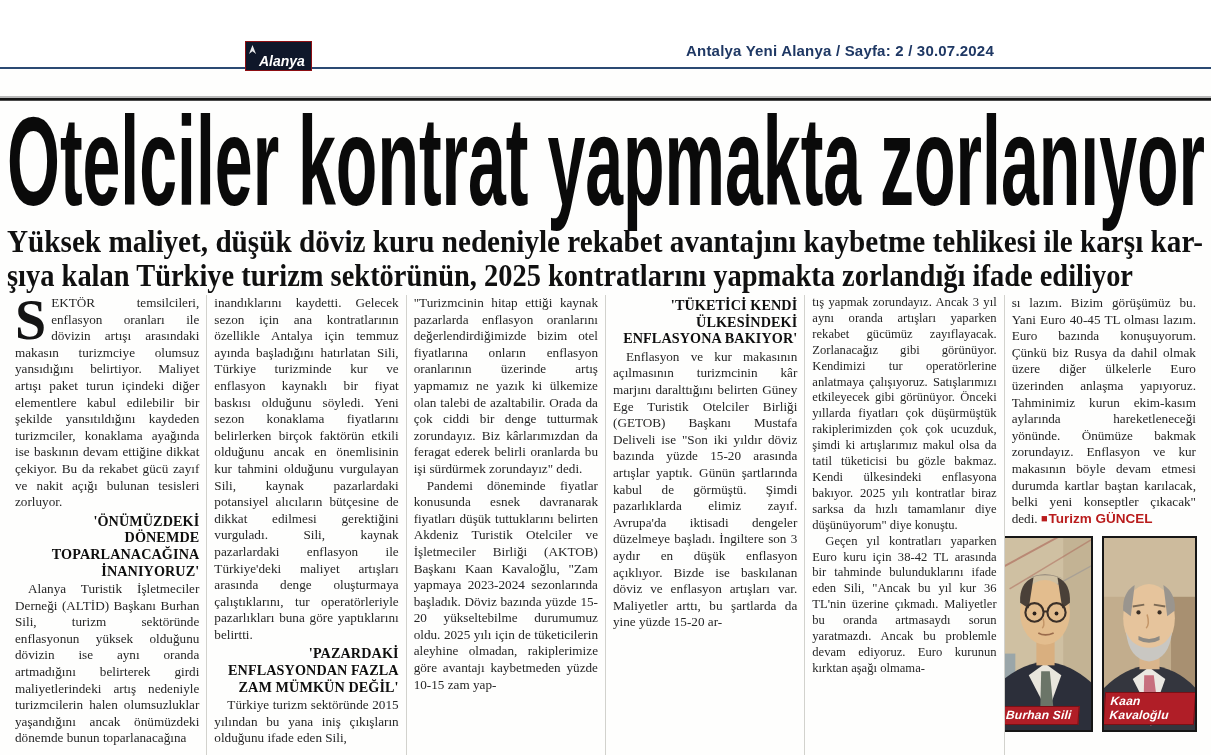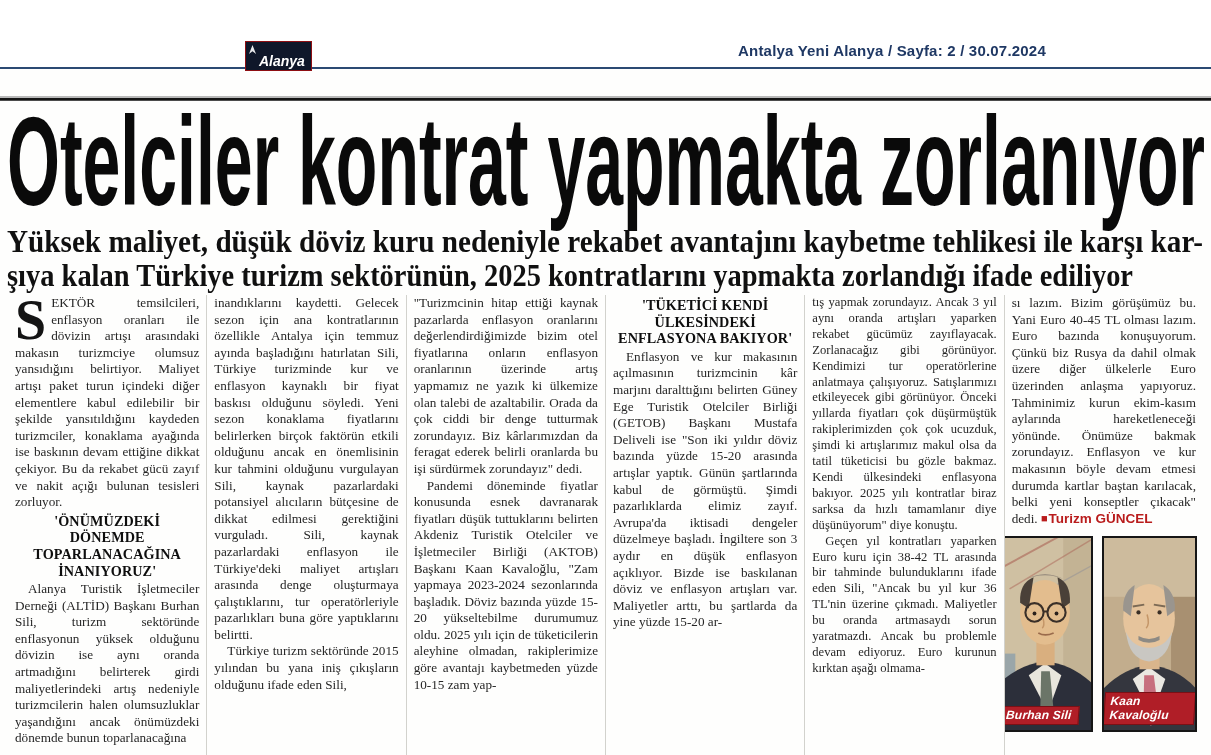--- a/index.html
+++ b/index.html
@@ -15,21 +15,21 @@
     background:#0f172a;color:#fff;padding:12px 7px 1px 14px;
     font:italic bold 14px "Liberation Sans",sans-serif;letter-spacing:0;
     box-shadow:0 0 0 1px #8e0f13 inset;
   }
   .logo::before{
     content:"";position:absolute;left:4px;top:4px;width:7px;height:9px;
     background:#fff;clip-path:polygon(0 100%,50% 0,100% 100%,50% 70%);
     opacity:.9;
   }
   .edition{
-    position:absolute;left:738px;top:42px;
+    position:absolute;left:686px;top:42px;
     font:bold 15px/18px "Liberation Sans",sans-serif;color:#1f3864;letter-spacing:.2px;
   }
   
   .rule-dark{position:absolute;top:96px;left:0;width:100%;height:5px;background:linear-gradient(#b9b9b9 0 30%,#141414 30% 75%,#4c4c4c 75% 100%);}
   
   .headline-svg{position:absolute;top:106px;left:0;}
   .headline-svg text{
     font-family:"Liberation Sans",sans-serif;font-weight:bold;fill:#0a0a0a;
   }
   .subtitle-svg{position:absolute;top:221px;left:0;}
@@ -42,21 +42,21 @@
     display:flex;align-items:stretch;
   }
   .col{
     flex:1 1 0;padding:0 7px;border-right:1px solid #d2d2cd;
     font-size:13.2px;line-height:16.6px;overflow:hidden;
   }
   .col:last-child{border-right:none;}
   .col p{margin:0;text-align:justify;text-justify:inter-word;color:#262626;}
   .col p.indent{text-indent:13px;}
   .col .subhead{
-    font-weight:bold;text-align:center;margin:2px 0 2px 0;
+    font-weight:bold;text-align:right;margin:2px 0 2px 0;
     font-size:14.2px;line-height:16.6px;color:#0e0e0e;letter-spacing:.1px;
   }
   .col-5{font-size:12.6px;line-height:15.9px;}
   .dropcap{
     float:left;font-weight:bold;font-size:56px;line-height:44px;
     padding:3px 5px 0 0;color:#141414;font-family:"Liberation Serif",serif;
   }
   .source-tag{white-space:nowrap;font:bold 13.5px "Liberation Sans",sans-serif;color:#b91c1c;}
   .source-tag .bullet{font-size:11px;vertical-align:1px;margin-right:1px;}
   
@@ -99,20 +99,21 @@
   <div class="columns">
 
     <div class="col col-1">
       <p><span class="dropcap">S</span><span>EKTÖR temsilcileri, enflasyon oranları ile dövizin artışı arasındaki makasın turizmciye olumsuz yansıdığını belirtiyor. Maliyet artışı paket turun içindeki diğer elementlere kabul edilebilir bir şekilde yansıtıldığını kaydeden turizmciler, konaklama ayağında ise baskının devam ettiğine dikkat çekiyor. Bu da rekabet gücü zayıf ve nakit açığı bulunan tesisleri zorluyor.</span></p>
       <div class="subhead">'ÖNÜMÜZDEKİ DÖNEMDE TOPARLANACAĞINA İNANIYORUZ'</div>
       <p class="indent">Alanya Turistik İşletmeciler Derneği (ALTİD) Başkanı Burhan Sili, turizm sektöründe enflasyonun yüksek olduğunu dövizin ise aynı oranda artmadığını belirterek girdi maliyetlerindeki artış nedeniyle turizmcilerin halen olumsuzluklar yaşandığını ancak önümüzdeki dönemde bunun toparlanacağına</p>
     </div>
 
     <div class="col col-2">
       <p>inandıklarını kaydetti. Gelecek sezon için ana kontratlarının özellikle Antalya için temmuz ayında başladığını hatırlatan Sili, Türkiye turizminde kur ve enflasyon kaynaklı bir fiyat baskısı olduğunu söyledi. Yeni sezon konaklama fiyatlarını belirlerken birçok faktörün etkili olduğunu ancak en önemlisinin kur tahmini olduğunu vurgulayan Sili, kaynak pazarlardaki potansiyel alıcıların bütçesine de dikkat edilmesi gerektiğini vurguladı. Sili, kaynak pazarlardaki enflasyon ile Türkiye'deki maliyet artışları arasında denge oluşturmaya çalıştıklarını, tur operatörleriyle pazarlıkları buna göre yaptıklarını belirtti.</p>
+      <div class="subhead">'PAZARDAKİ ENFLASYONDAN FAZLA ZAM MÜMKÜN DEĞİL'</div>
       <p class="indent">Türkiye turizm sektöründe 2015 yılından bu yana iniş çıkışların olduğunu ifade eden Sili,</p>
     </div>
 
     <div class="col col-3">
       <p>"Turizmcinin hitap ettiği kaynak pazarlarda enflasyon oranlarını değerlendirdiğimizde bizim otel fiyatlarına onların enflasyon oranlarının üzerinde artış yapmamız ne yazık ki ülkemize olan talebi de azaltabilir. Orada da çok ciddi bir denge tutturmak zorundayız. Biz kârlarımızdan da feragat ederek belirli oranlarda bu işi sürdürmek zorundayız" dedi.</p>
       <p class="indent">Pandemi döneminde fiyatlar konusunda esnek davranarak fiyatları düşük tuttuklarını belirten Akdeniz Turistik Otelciler ve İşletmeciler Birliği (AKTOB) Başkanı Kaan Kavaloğlu, "Zam yapmaya 2023-2024 sezonlarında başladık. Döviz bazında yüzde 15-20 yükseltebilme durumumuz oldu. 2025 yılı için de tüketicilerin aleyhine olmadan, rakiplerimize göre avantajı kaybetmeden yüzde 10-15 zam yap-</p>
     </div>
 
     <div class="col col-4">
       <div class="subhead">'TÜKETİCİ KENDİ ÜLKESİNDEKİ ENFLASYONA BAKIYOR'</div>

